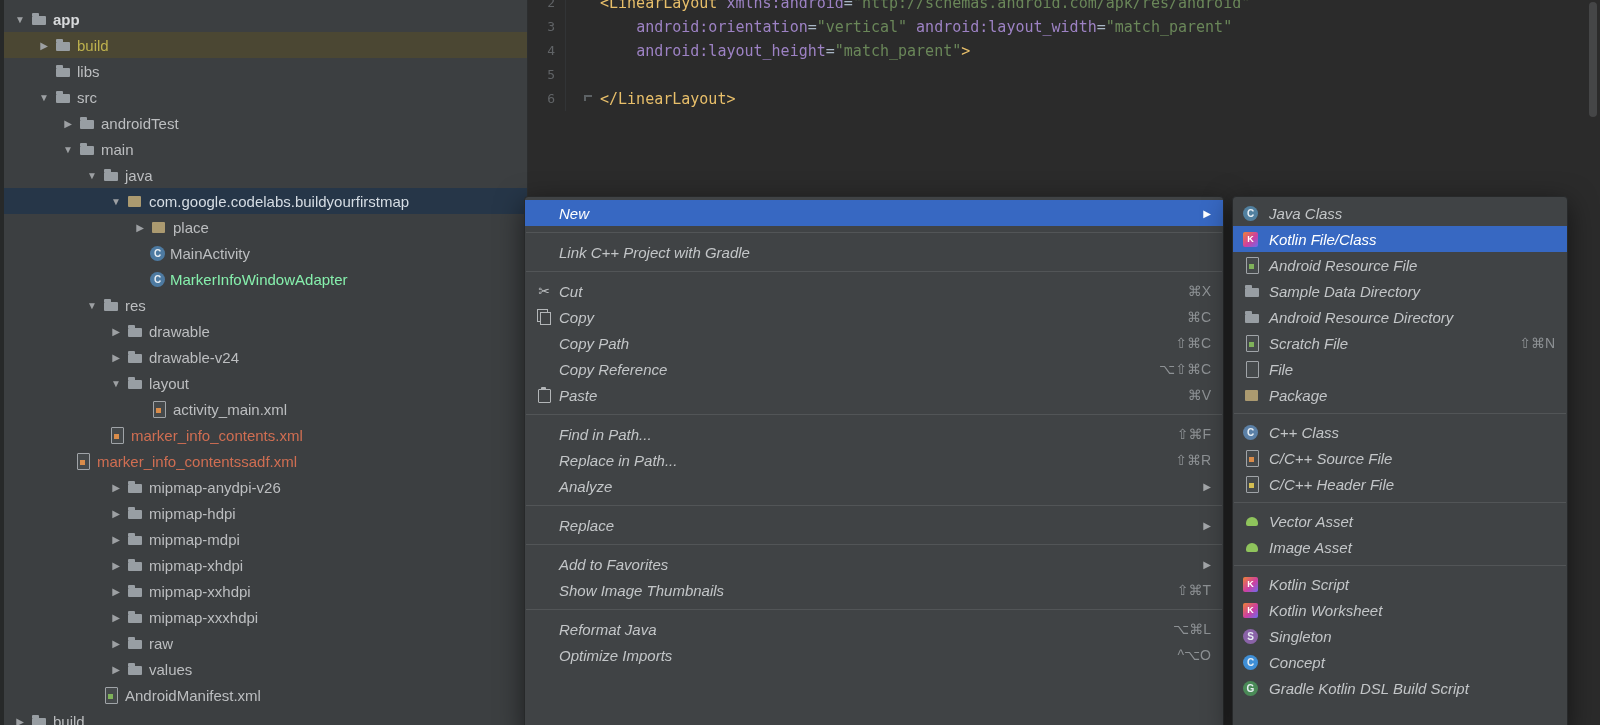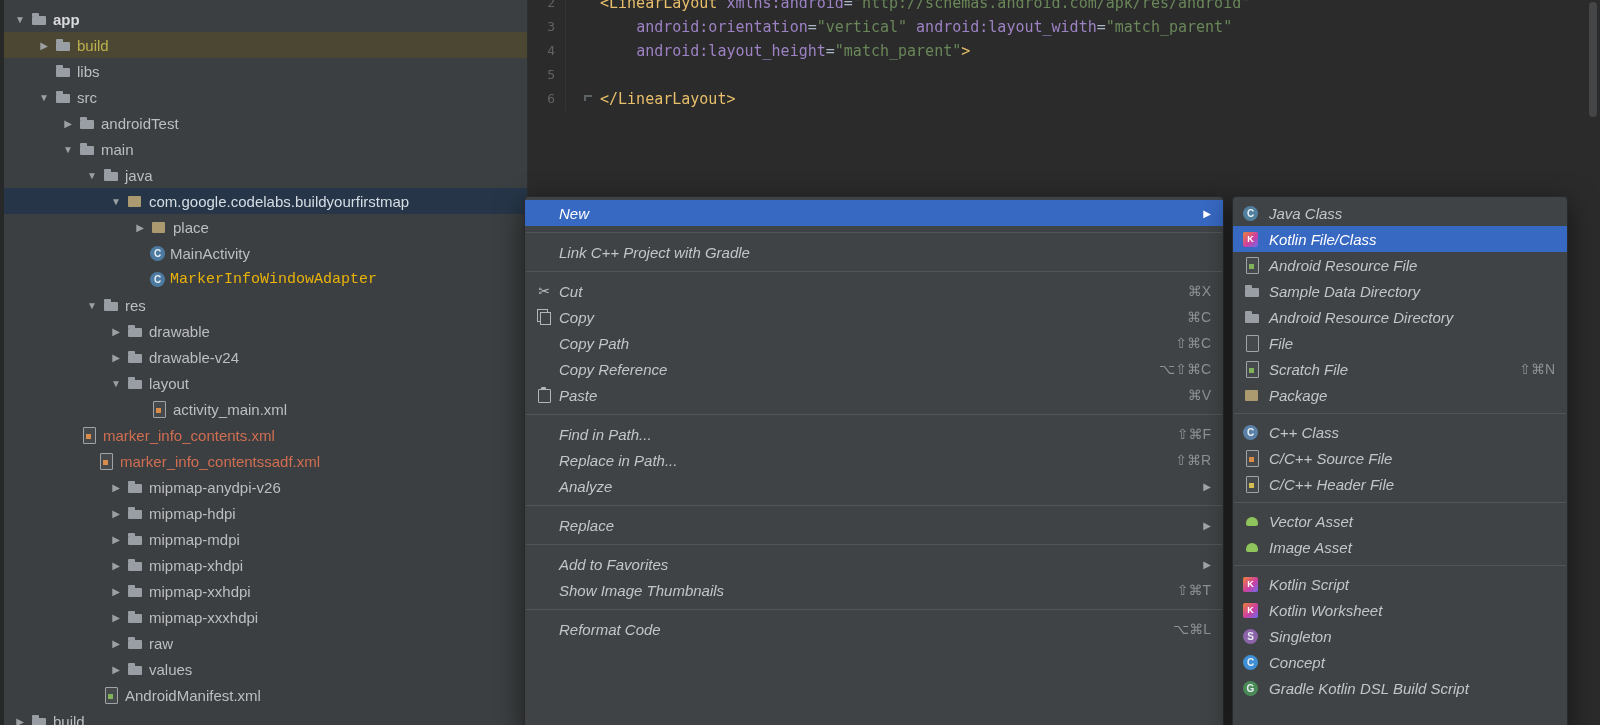--- a/index.html
+++ b/index.html
@@ -42,21 +42,21 @@
   .tree { position:absolute; left:0; top:6px; width:100%; }
   .tree-row { height:26px; display:flex; align-items:center; font-size:15px;
         color:#bcbec0; cursor:default; }
   .tree-row.selected { background:#263648; }
   .tree-row.selected .label { color:#d6dde4; }
   .tree-row.excluded { background:#4b4733; }
   .tree-row.excluded .label { color:#bdb14e; }
   .twisty { width:20px; flex:none; text-align:center; color:#9da0a3; font-size:10px; }
   .label { margin-left:5px; white-space:nowrap; }
   .label.bold { font-weight:700; color:#d8dadc; }
-  .label.blue { color:#eab308;font-family:Liberation Mono, monospace; }
+  .label.blue { color:#86efac; }
   .label.orange { color:#d06e52; }
 
   
   .ic { flex:none; width:18px; height:18px; position:relative;
         display:flex; align-items:center; justify-content:center; }
   .ic.i-folder::before { content:''; position:absolute; left:2px; top:6px; width:14px; height:9px;
         background:#989ea3; border-radius:1px; }
   .ic.i-folder::after  { content:''; position:absolute; left:2px; top:3px; width:7px; height:3px;
         background:#989ea3; border-radius:1px 1px 0 0; }
   .ic.i-package::before { content:''; position:absolute; left:2px; top:4px; width:13px; height:11px;
@@ -211,26 +211,26 @@
         <div class="tree-row" style="padding-left: 106px;">
           <span class="twisty">▼</span>
           <span class="ic i-folder"></span>
           <span class="label">layout</span>
         </div>
         <div class="tree-row" style="padding-left: 130px;">
           <span class="twisty"></span>
           <span class="ic i-page accent-orange"></span>
           <span class="label">activity_main.xml</span>
         </div>
-        <div class="tree-row" style="padding-left: 60px;">
+        <div class="tree-row" style="padding-left: 88px;">
           <span class="twisty"></span>
           <span class="ic i-page accent-orange"></span>
           <span class="label orange">marker_info_contents.xml</span>
         </div>
-        <div class="tree-row" style="padding-left: 77px;">
+        <div class="tree-row" style="padding-left: 54px;">
           <span class="twisty"></span>
           <span class="ic i-page accent-orange"></span>
           <span class="label orange">marker_info_contentssadf.xml</span>
         </div>
         <div class="tree-row" style="padding-left: 106px;">
           <span class="twisty">▶</span>
           <span class="ic i-folder"></span>
           <span class="label">mipmap-anydpi-v26</span>
         </div>
         <div class="tree-row" style="padding-left: 106px;">
@@ -354,22 +354,27 @@
         <span class="mi-arrow">▶</span>
       </div>
       <div class="menu-item">
         <span class="mi-icon"></span>
         <span class="mi-label">Show Image Thumbnails</span>
         <span class="mi-shortcut">⇧⌘T</span>
       </div>
       <div class="menu-sep"></div>
       <div class="menu-item">
         <span class="mi-icon"></span>
-        <span class="mi-label">Reformat Code</span>
+        <span class="mi-label">Reformat Java</span>
         <span class="mi-shortcut">⌥⌘L</span>
+      </div>
+      <div class="menu-item">
+        <span class="mi-icon"></span>
+        <span class="mi-label">Optimize Imports</span>
+        <span class="mi-shortcut">^⌥O</span>
       </div>
     </div>
   <div class="menu submenu" id="new-submenu">
       <div class="menu-item">
         <span class="mi-icon">
           <span class="ic glyph g-java">C</span>
         </span>
         <span class="mi-label">Java Class</span>
       </div>
       <div class="menu-item selected">
@@ -391,33 +396,33 @@
         <span class="mi-label">Sample Data Directory</span>
       </div>
       <div class="menu-item">
         <span class="mi-icon">
           <span class="ic i-folder"></span>
         </span>
         <span class="mi-label">Android Resource Directory</span>
       </div>
       <div class="menu-item">
         <span class="mi-icon">
-          <span class="ic i-page"></span>
-        </span>
-        <span class="mi-label">File</span>
-      </div>
-      <div class="menu-item">
-        <span class="mi-icon">
           <span class="ic i-page accent-green"></span>
         </span>
         <span class="mi-label">Scratch File</span>
         <span class="mi-shortcut">⇧⌘N</span>
       </div>
       <div class="menu-item">
         <span class="mi-icon">
+          <span class="ic i-page"></span>
+        </span>
+        <span class="mi-label">File</span>
+      </div>
+      <div class="menu-item">
+        <span class="mi-icon">
           <span class="ic i-package"></span>
         </span>
         <span class="mi-label">Package</span>
       </div>
       <div class="menu-sep"></div>
       <div class="menu-item">
         <span class="mi-icon">
           <span class="ic glyph g-cpp">C</span>
         </span>
         <span class="mi-label">C++ Class</span>

